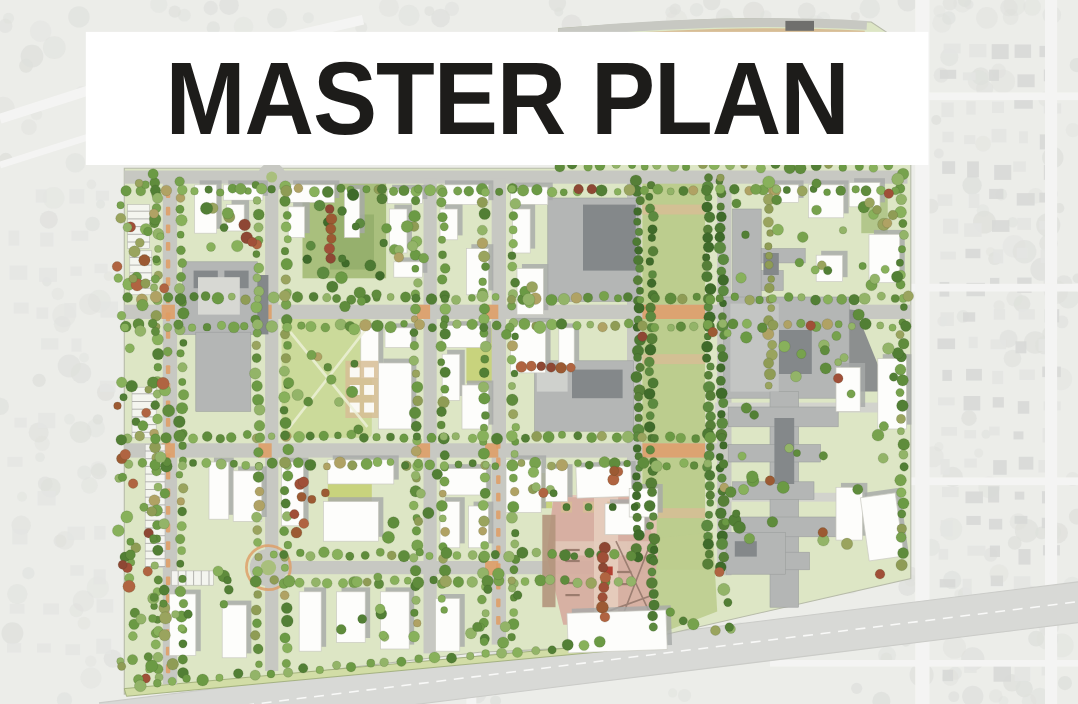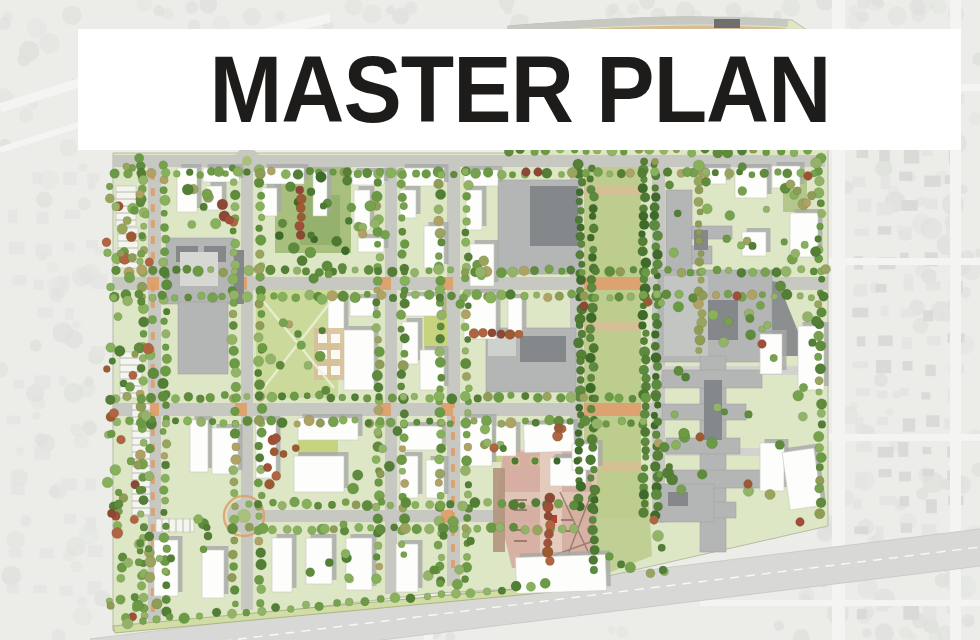--- a/index.html
+++ b/index.html
@@ -1,19 +1,19 @@
 <!DOCTYPE html>
 <html style="--banner_bg: #ffffff; --title_text: #1d1c1a; --aerial_bg: #e9eae6; --aerial_blob: #d9dbd6; --aerial_house: #e0e1de; --aerial_house2: #d2d3d0; --aerial_road: #f3f3f1; --highway: #d2d3cf; --ground: #dde6c5; --ground_edge: #b7bba9; --street: #c7c8c2; --walkway: #d2d3cd; --median_green: #bccd8e; --park_green: #cbda9a; --courtyard_green: #a9bf7d; --lawn_yellow: #c8d37d; --orange_accent: #df9c63; --tan: #d7bd95; --building_white: #fdfdfb; --building_outline: #c9c9c0; --shadow: #a6a9a8; --building_gray: #b4b6b5; --building_dark: #84888a; --plaza_pink: #d6aca0; --plaza_light: #e4c3b5; --plaza_brown: #b3957c;"><head>
 <meta charset="utf-8">
 <style>
   html,body{margin:0;padding:0;background:#dfe0dd;}
   #stage{position:relative;width:980px;height:640px;overflow:hidden;background:#e9eae6;
          font-family:"Liberation Sans",sans-serif;}
   svg{position:absolute;left:0;top:0;display:block;}
-  .banner{position:absolute;left:78px;top:29px;width:883px;height:121px;background:var(--banner_bg,#fff);
+  .banner{position:absolute;left:78px;top:29px;width:766px;height:121px;background:var(--banner_bg,#fff);
           display:flex;align-items:center;justify-content:center;z-index:5;}
   .banner h1{margin:0;font-weight:700;font-size:94px;letter-spacing:-1px;white-space:nowrap;
              color:var(--title_text,#1d1c1a);transform:scaleX(.93);transform-origin:center;}
   
   .ground{fill:var(--ground);stroke:var(--ground_edge);stroke-width:1;}
   .park{fill:var(--park_green);}
   .cyard{fill:var(--courtyard_green);}
   .lawn{fill:var(--lawn_yellow);}
   .median{fill:var(--median_green);}
   .st0{fill:var(--street);}

